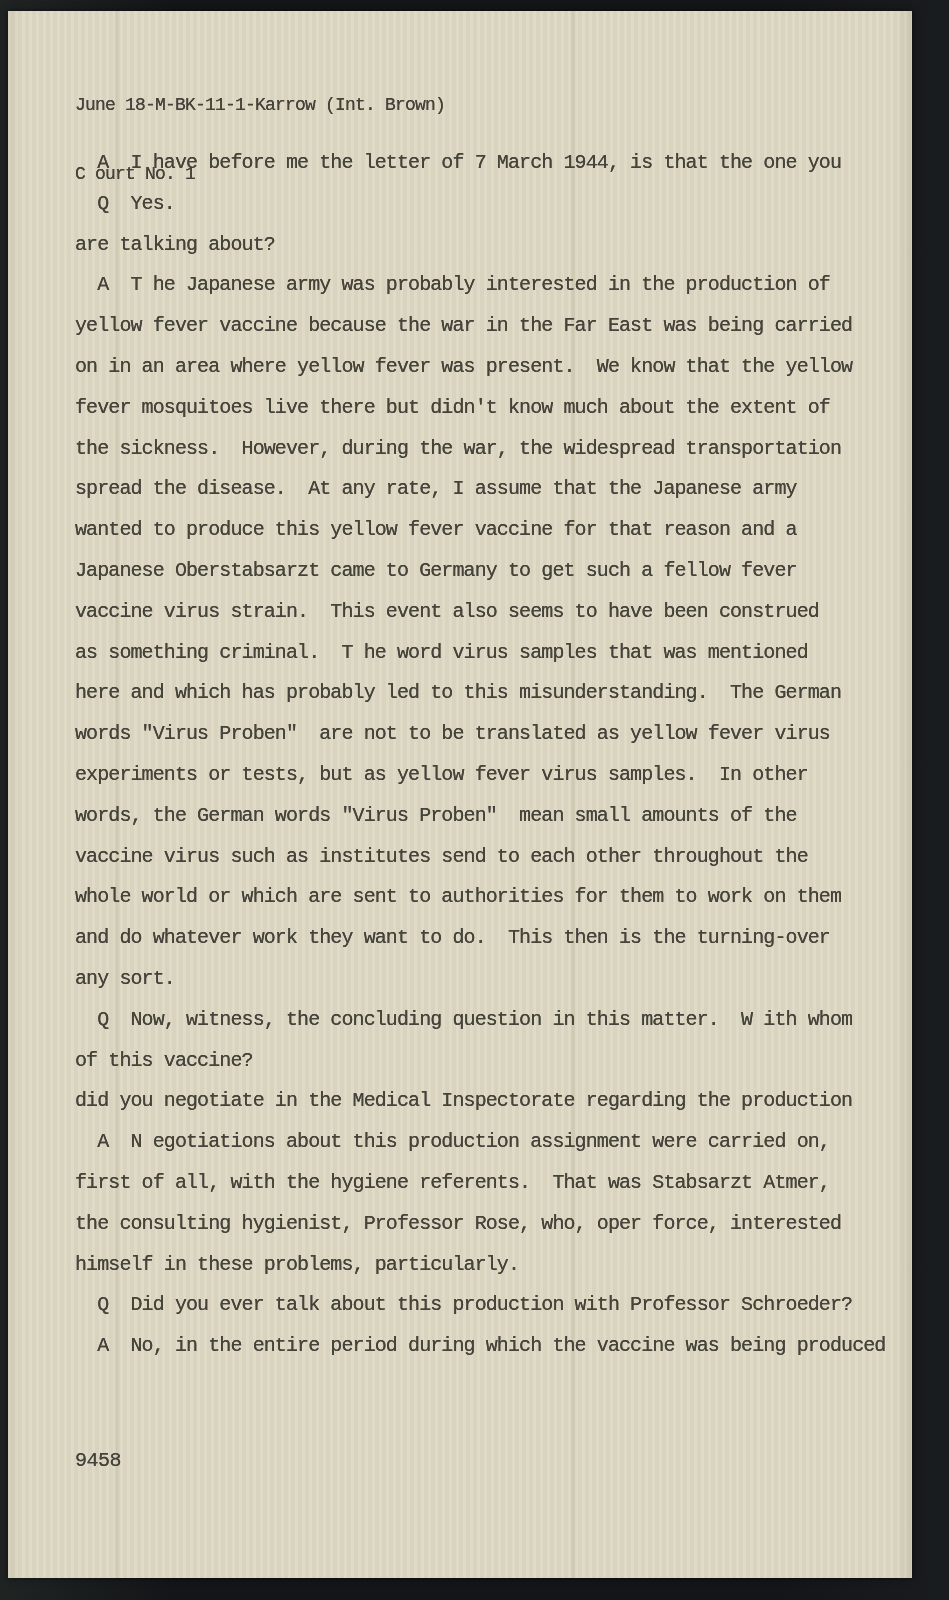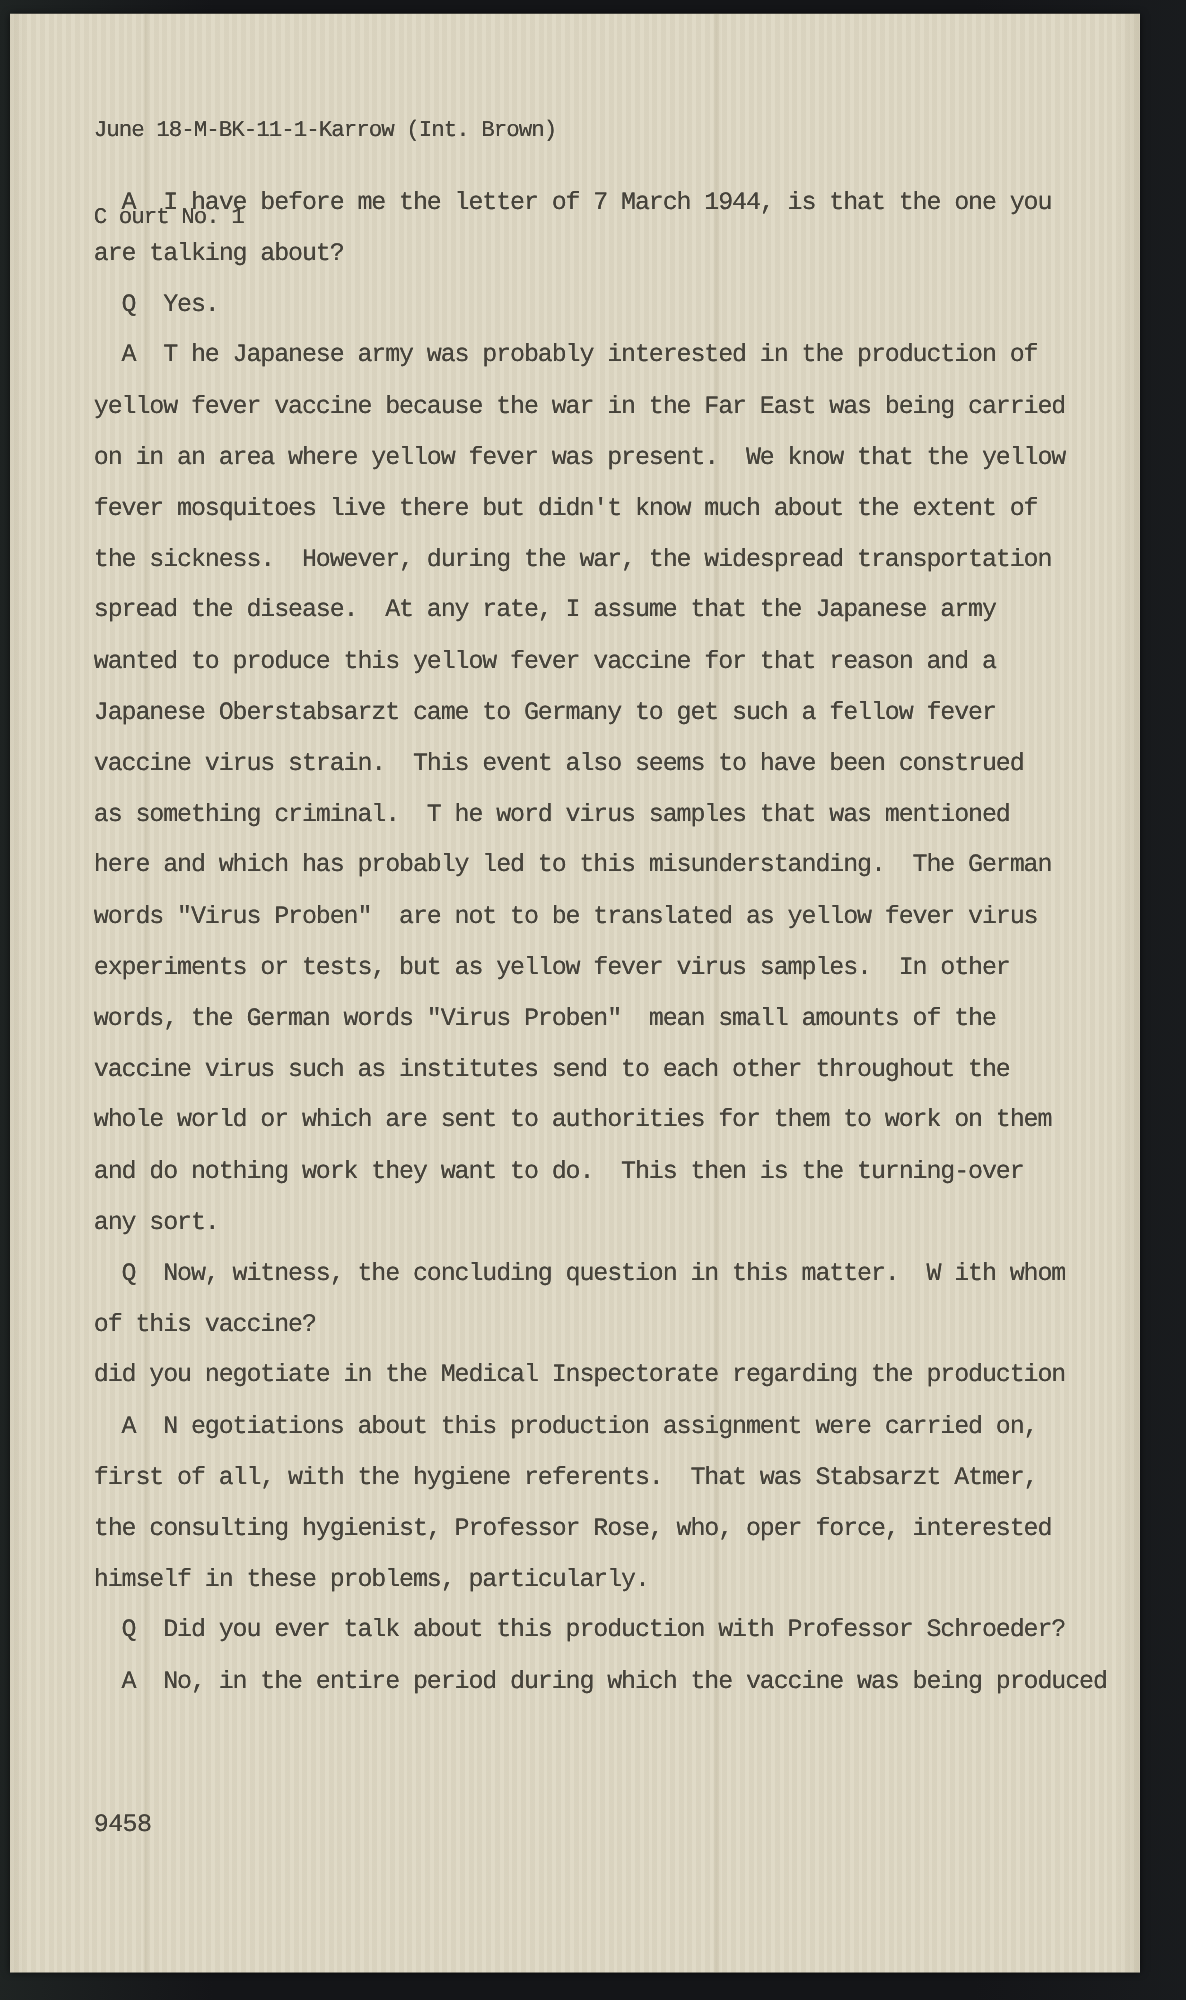--- a/index.html
+++ b/index.html
@@ -77,39 +77,39 @@
 <div class="scan-frame"></div>
 
 <div class="paper">
   <div class="header">
     <div>June 18-M-BK-11-1-Karrow (Int. Brown)</div>
     <div>C ourt No. 1</div>
   </div>
 
   <div class="body-text">
       <div class="line">  A  I have before me the letter of 7 March 1944, is that the one you</div>
+      <div class="line">  Q  Yes.</div>
       <div class="line">are talking about?</div>
-      <div class="line">  Q  Yes.</div>
       <div class="line">  A  T he Japanese army was probably interested in the production of</div>
       <div class="line">yellow fever vaccine because the war in the Far East was being carried</div>
       <div class="line">on in an area where yellow fever was present.  We know that the yellow</div>
       <div class="line">fever mosquitoes live there but didn't know much about the extent of</div>
       <div class="line">the sickness.  However, during the war, the widespread transportation</div>
       <div class="line">spread the disease.  At any rate, I assume that the Japanese army</div>
       <div class="line">wanted to produce this yellow fever vaccine for that reason and a</div>
       <div class="line">Japanese Oberstabsarzt came to Germany to get such a fellow fever</div>
       <div class="line">vaccine virus strain.  This event also seems to have been construed</div>
       <div class="line">as something criminal.  T he word virus samples that was mentioned</div>
       <div class="line">here and which has probably led to this misunderstanding.  The German</div>
       <div class="line">words "Virus Proben"  are not to be translated as yellow fever virus</div>
       <div class="line">experiments or tests, but as yellow fever virus samples.  In other</div>
       <div class="line">words, the German words "Virus Proben"  mean small amounts of the</div>
       <div class="line">vaccine virus such as institutes send to each other throughout the</div>
       <div class="line">whole world or which are sent to authorities for them to work on them</div>
-      <div class="line">and do nothing work they want to do.  This then is the turning-over</div>
+      <div class="line">and do whatever work they want to do.  This then is the turning-over</div>
       <div class="line">any sort.</div>
       <div class="line">  Q  Now, witness, the concluding question in this matter.  W ith whom</div>
       <div class="line">of this vaccine?</div>
       <div class="line">did you negotiate in the Medical Inspectorate regarding the production</div>
       <div class="line">  A  N egotiations about this production assignment were carried on,</div>
       <div class="line">first of all, with the hygiene referents.  That was Stabsarzt Atmer,</div>
       <div class="line">the consulting hygienist, Professor Rose, who, oper force, interested</div>
       <div class="line">himself in these problems, particularly.</div>
       <div class="line">  Q  Did you ever talk about this production with Professor Schroeder?</div>
       <div class="line">  A  No, in the entire period during which the vaccine was being produced</div>

